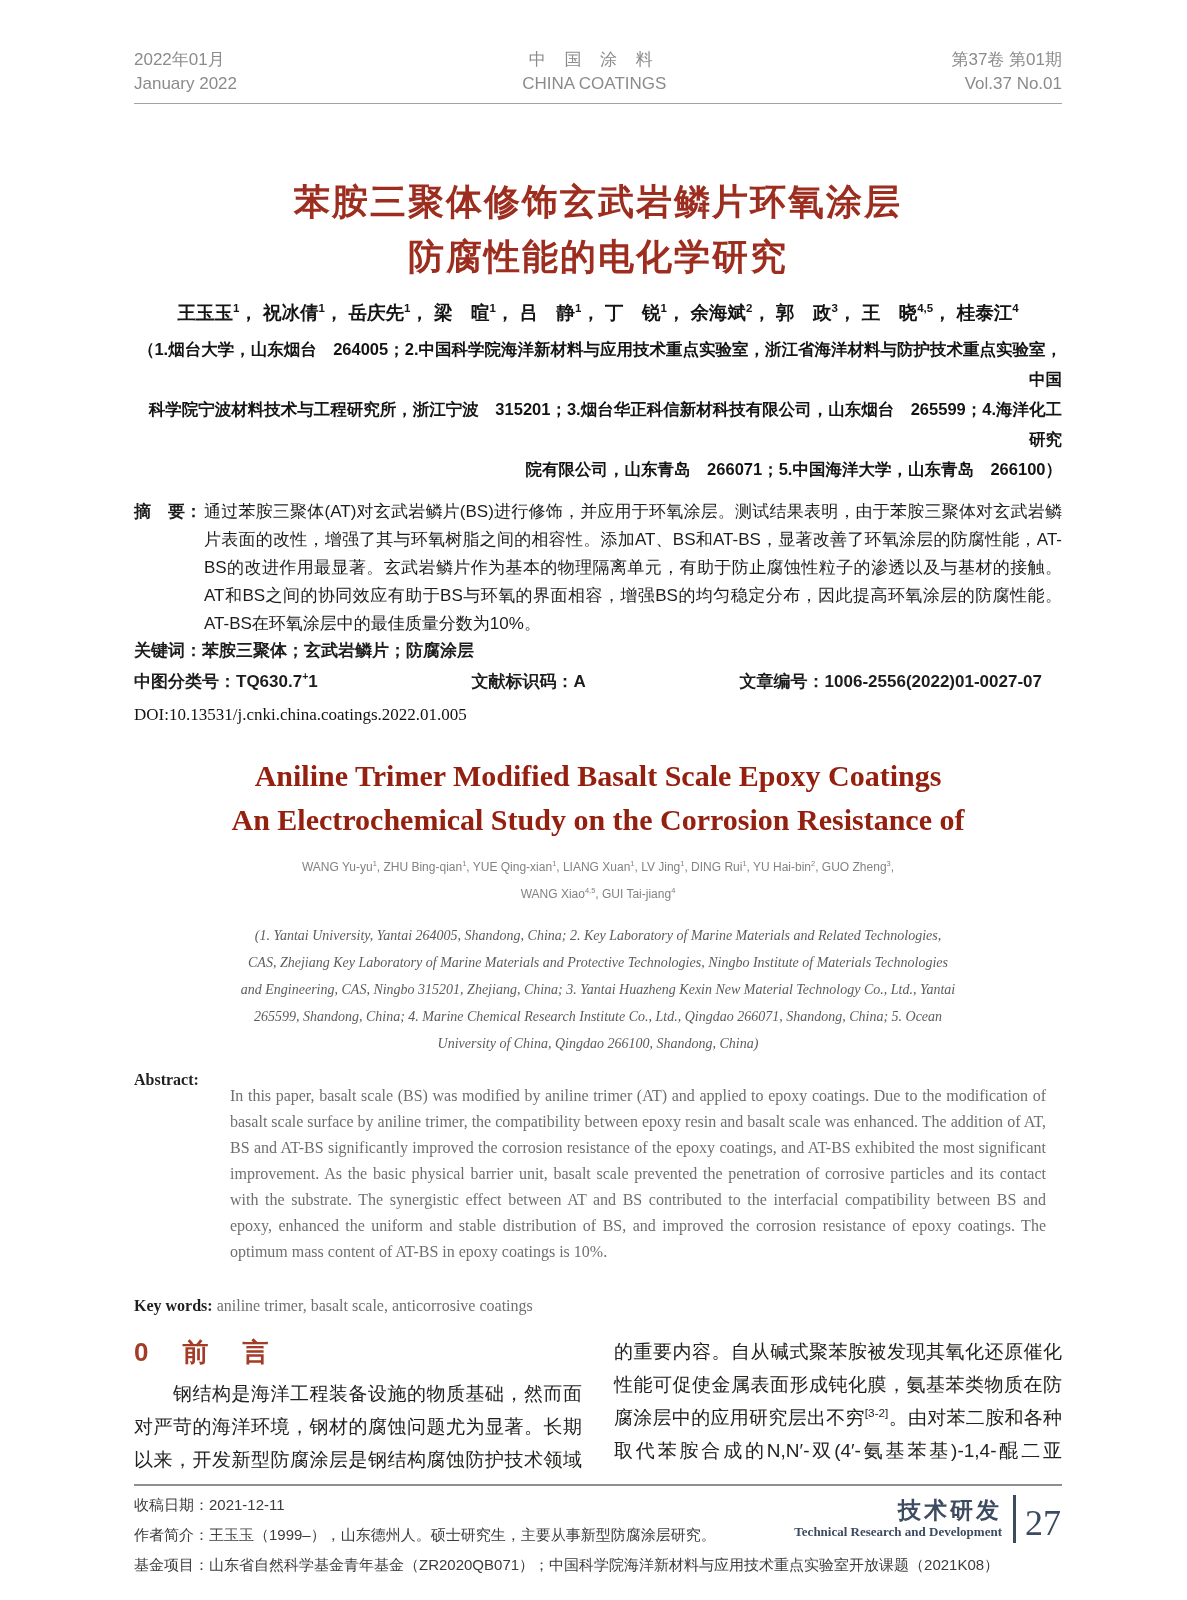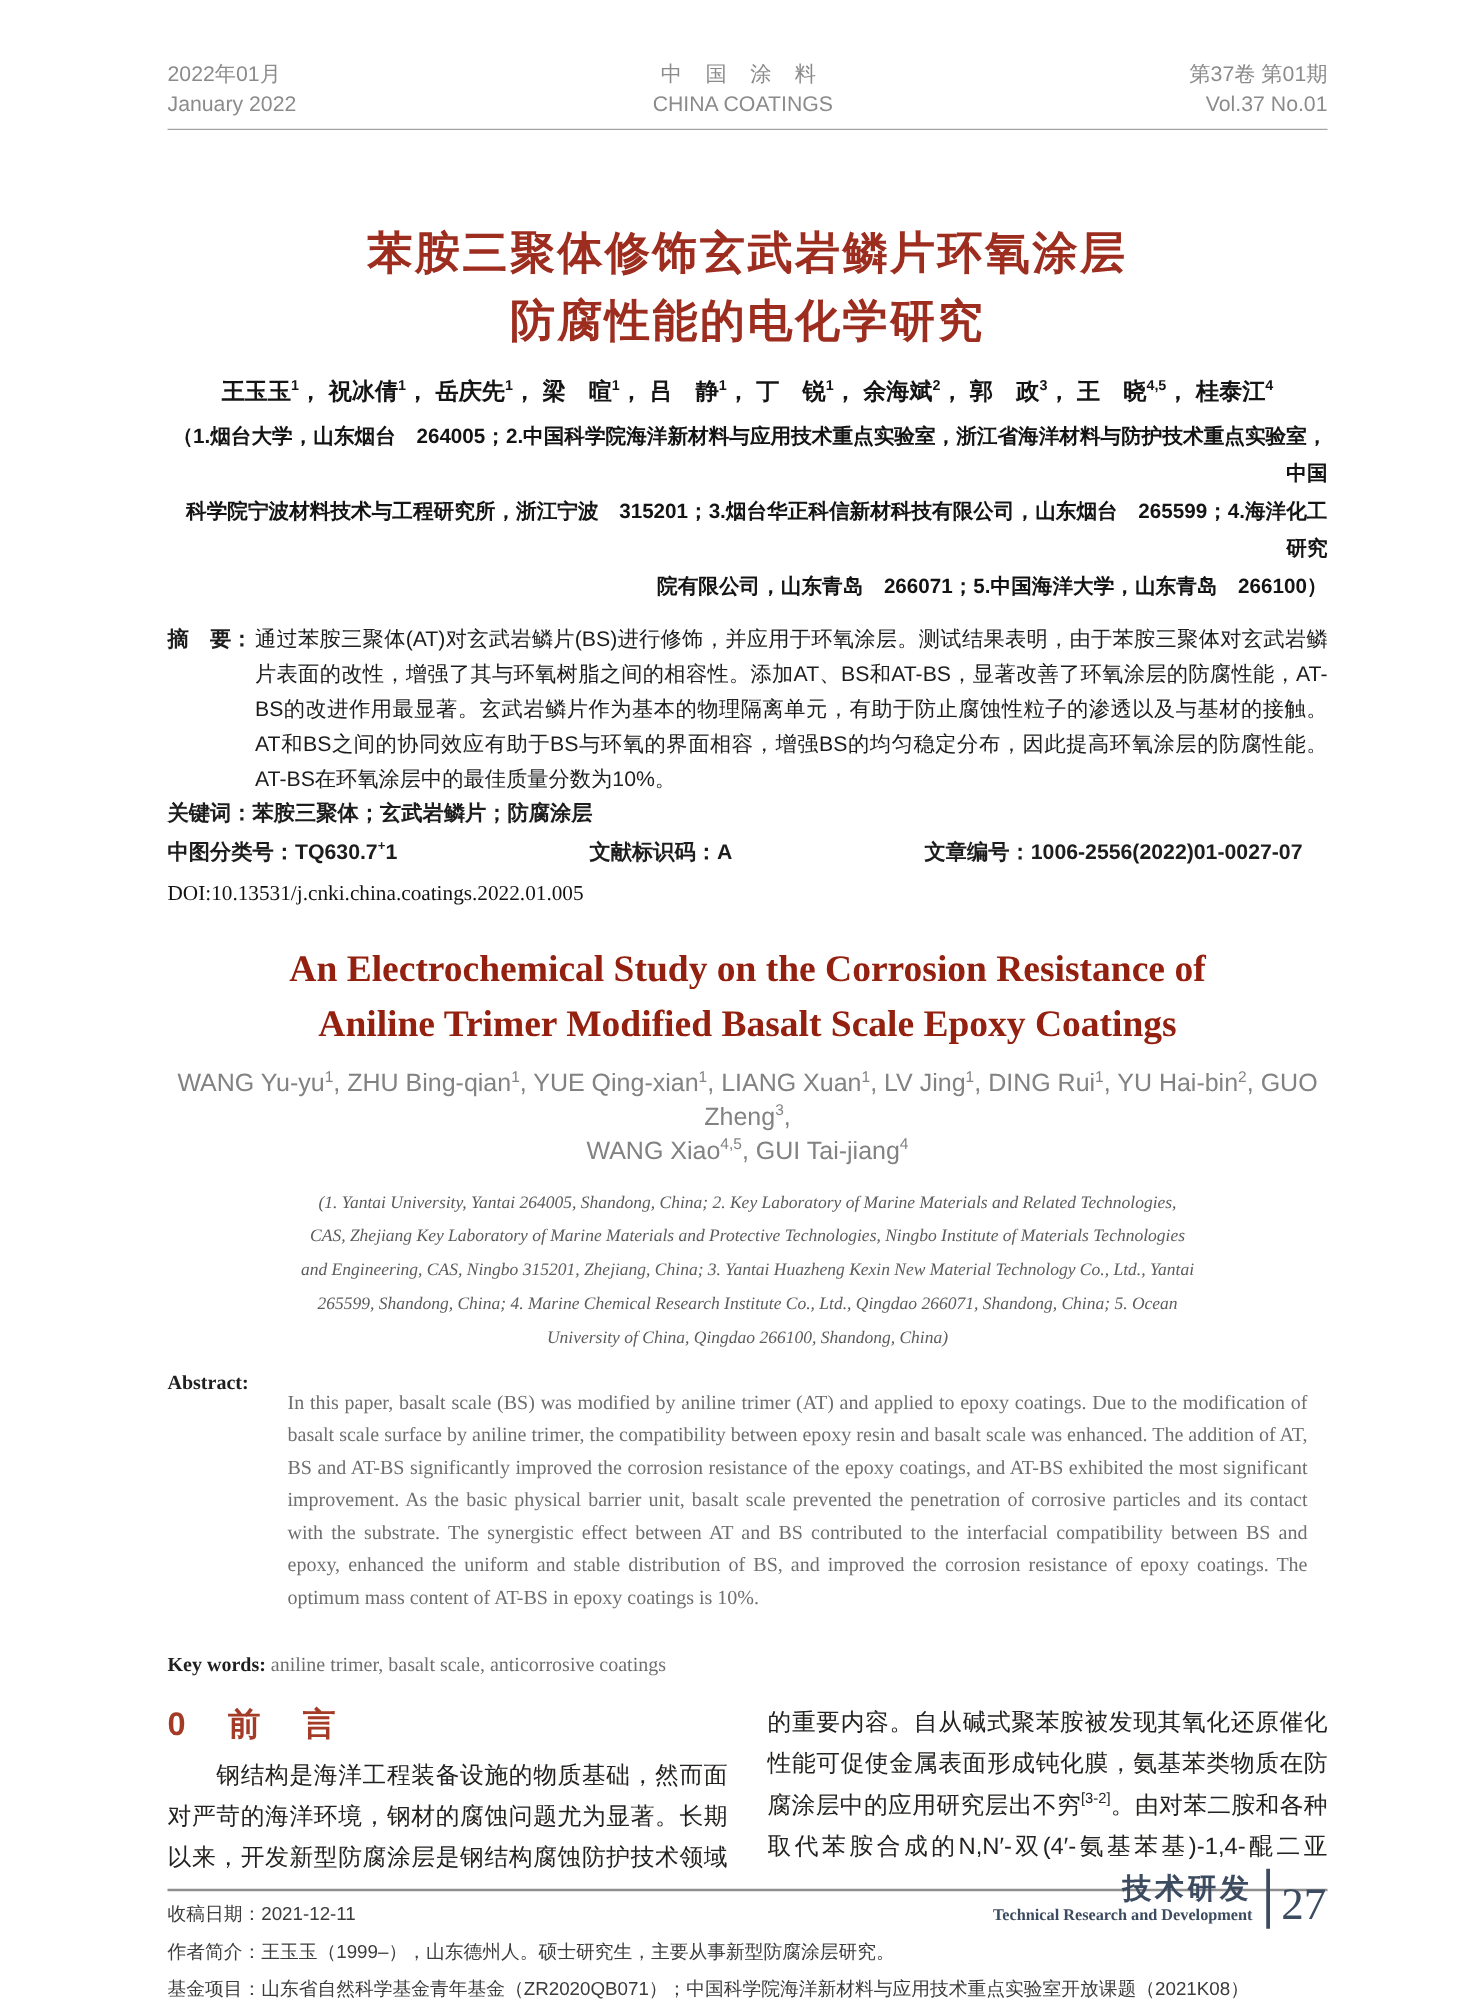--- a/index.html
+++ b/index.html
@@ -36,21 +36,21 @@
             line-height:24px;color:#1d1d1d;font-weight:bold;}
   .meta-right{padding-right:20px;}
   .doi{margin-top:10px;font-family:"Liberation Serif",serif;font-size:17px;line-height:22px;
        color:#121212;font-weight:normal;}
 
   
   .en-title{margin:28px 0 0;text-align:center;font-family:"Liberation Serif",serif;
             font-size:30px;line-height:44px;font-weight:bold;color:#94200f;}
 
   
-  .en-authors{margin-top:12px;text-align:center;font-size:20px;line-height:27px;color:#828282;}
+  .en-authors{margin-top:12px;text-align:center;font-size:12px;line-height:27px;color:#828282;}
 
   
   .en-affil{margin-top:14px;text-align:center;font-family:"Liberation Serif",serif;
             font-style:italic;font-size:14px;line-height:27px;color:#5c5c5c;}
 
   
   .abstract-en{margin-top:10px;display:flex;font-family:"Liberation Serif",serif;
                font-size:16px;line-height:26px;color:#6f6f6f;}
   .abs-label-en{flex:0 0 80px;font-weight:bold;color:#1f1f1f;}
   .abs-text-en{margin:16px;text-align:justify;}
@@ -147,22 +147,22 @@
 
     <div class="meta-row">
       <span class="meta-clc"><span>中图分类号：TQ630.7</span><sup>+</sup><span>1</span></span>
       <span>文献标识码：A</span>
       <span class="meta-right">文章编号：1006-2556(2022)01-0027-07</span>
     </div>
 
     <div class="doi">DOI:10.13531/j.cnki.china.coatings.2022.01.005</div>
 
     <h2 class="en-title">
+      <div>Aniline Trimer Modified Basalt Scale Epoxy Coatings</div>
       <div>An Electrochemical Study on the Corrosion Resistance of</div>
-      <div>Aniline Trimer Modified Basalt Scale Epoxy Coatings</div>
     </h2>
 
     <div class="en-authors">
       <div>
         
       
           <span class="au"><span>WANG Yu-yu</span><sup>1</sup><span>, </span></span>
         
           <span class="au"><span>ZHU Bing-qian</span><sup>1</sup><span>, </span></span>
         

